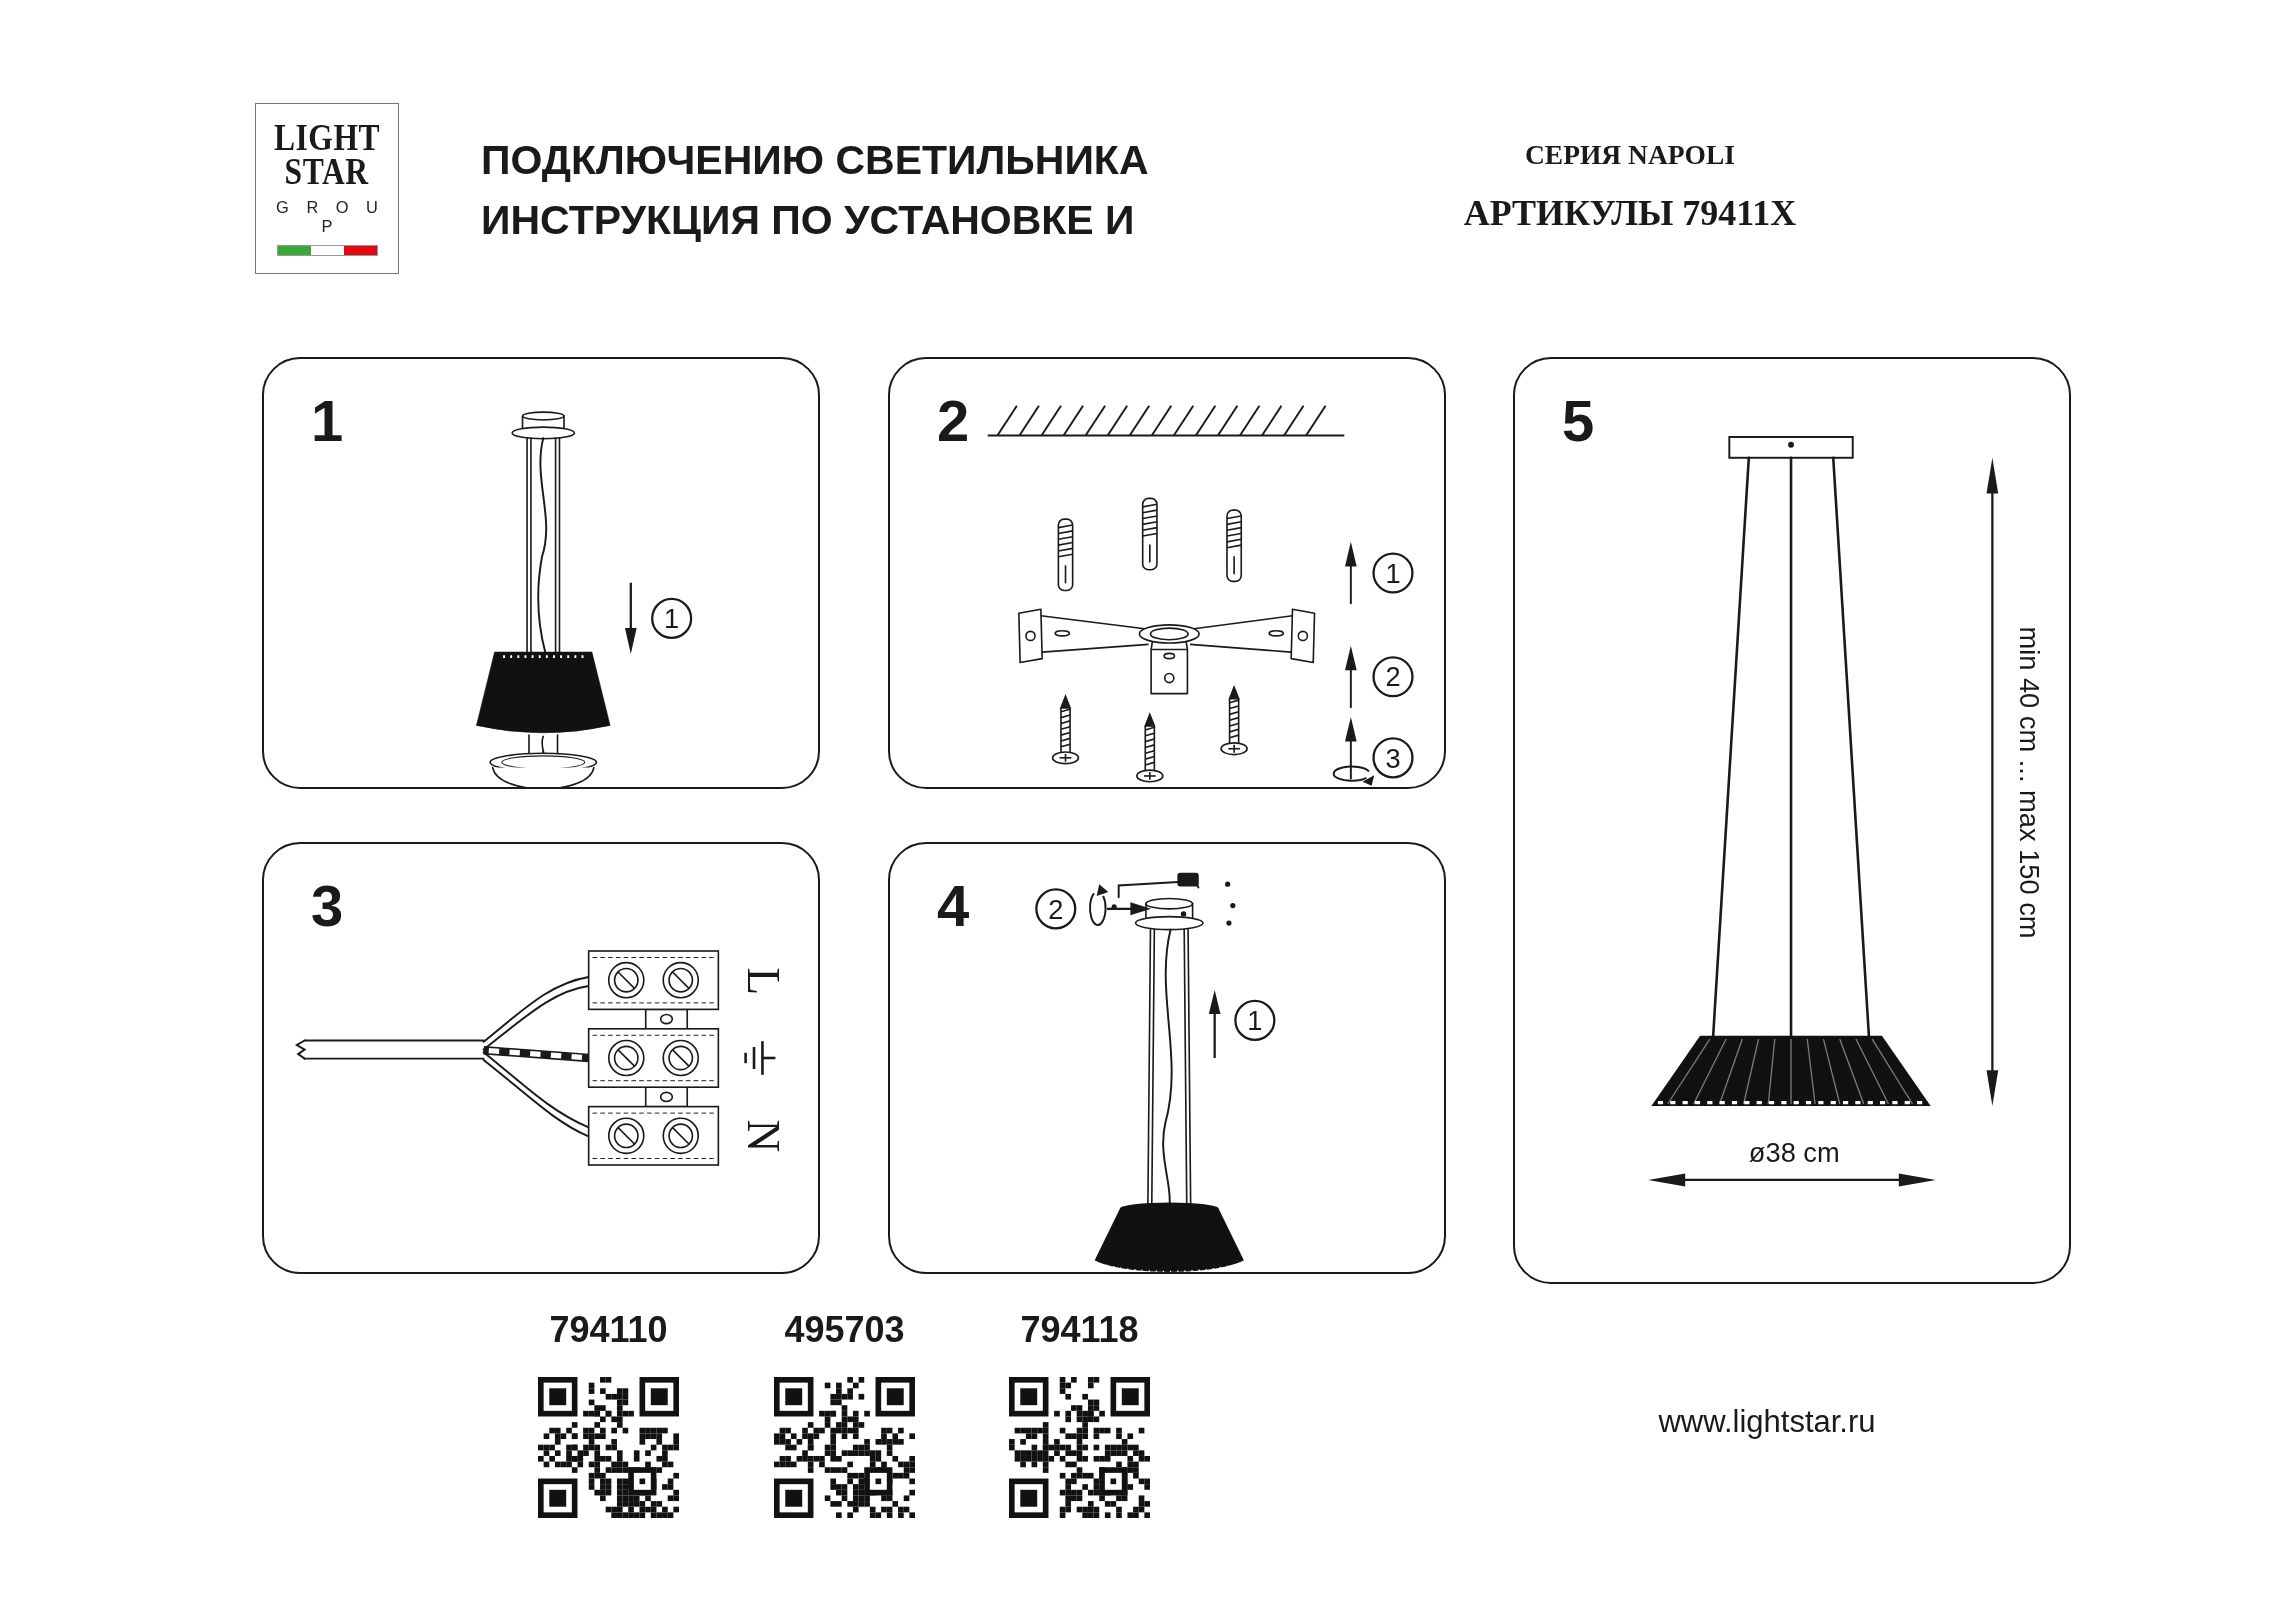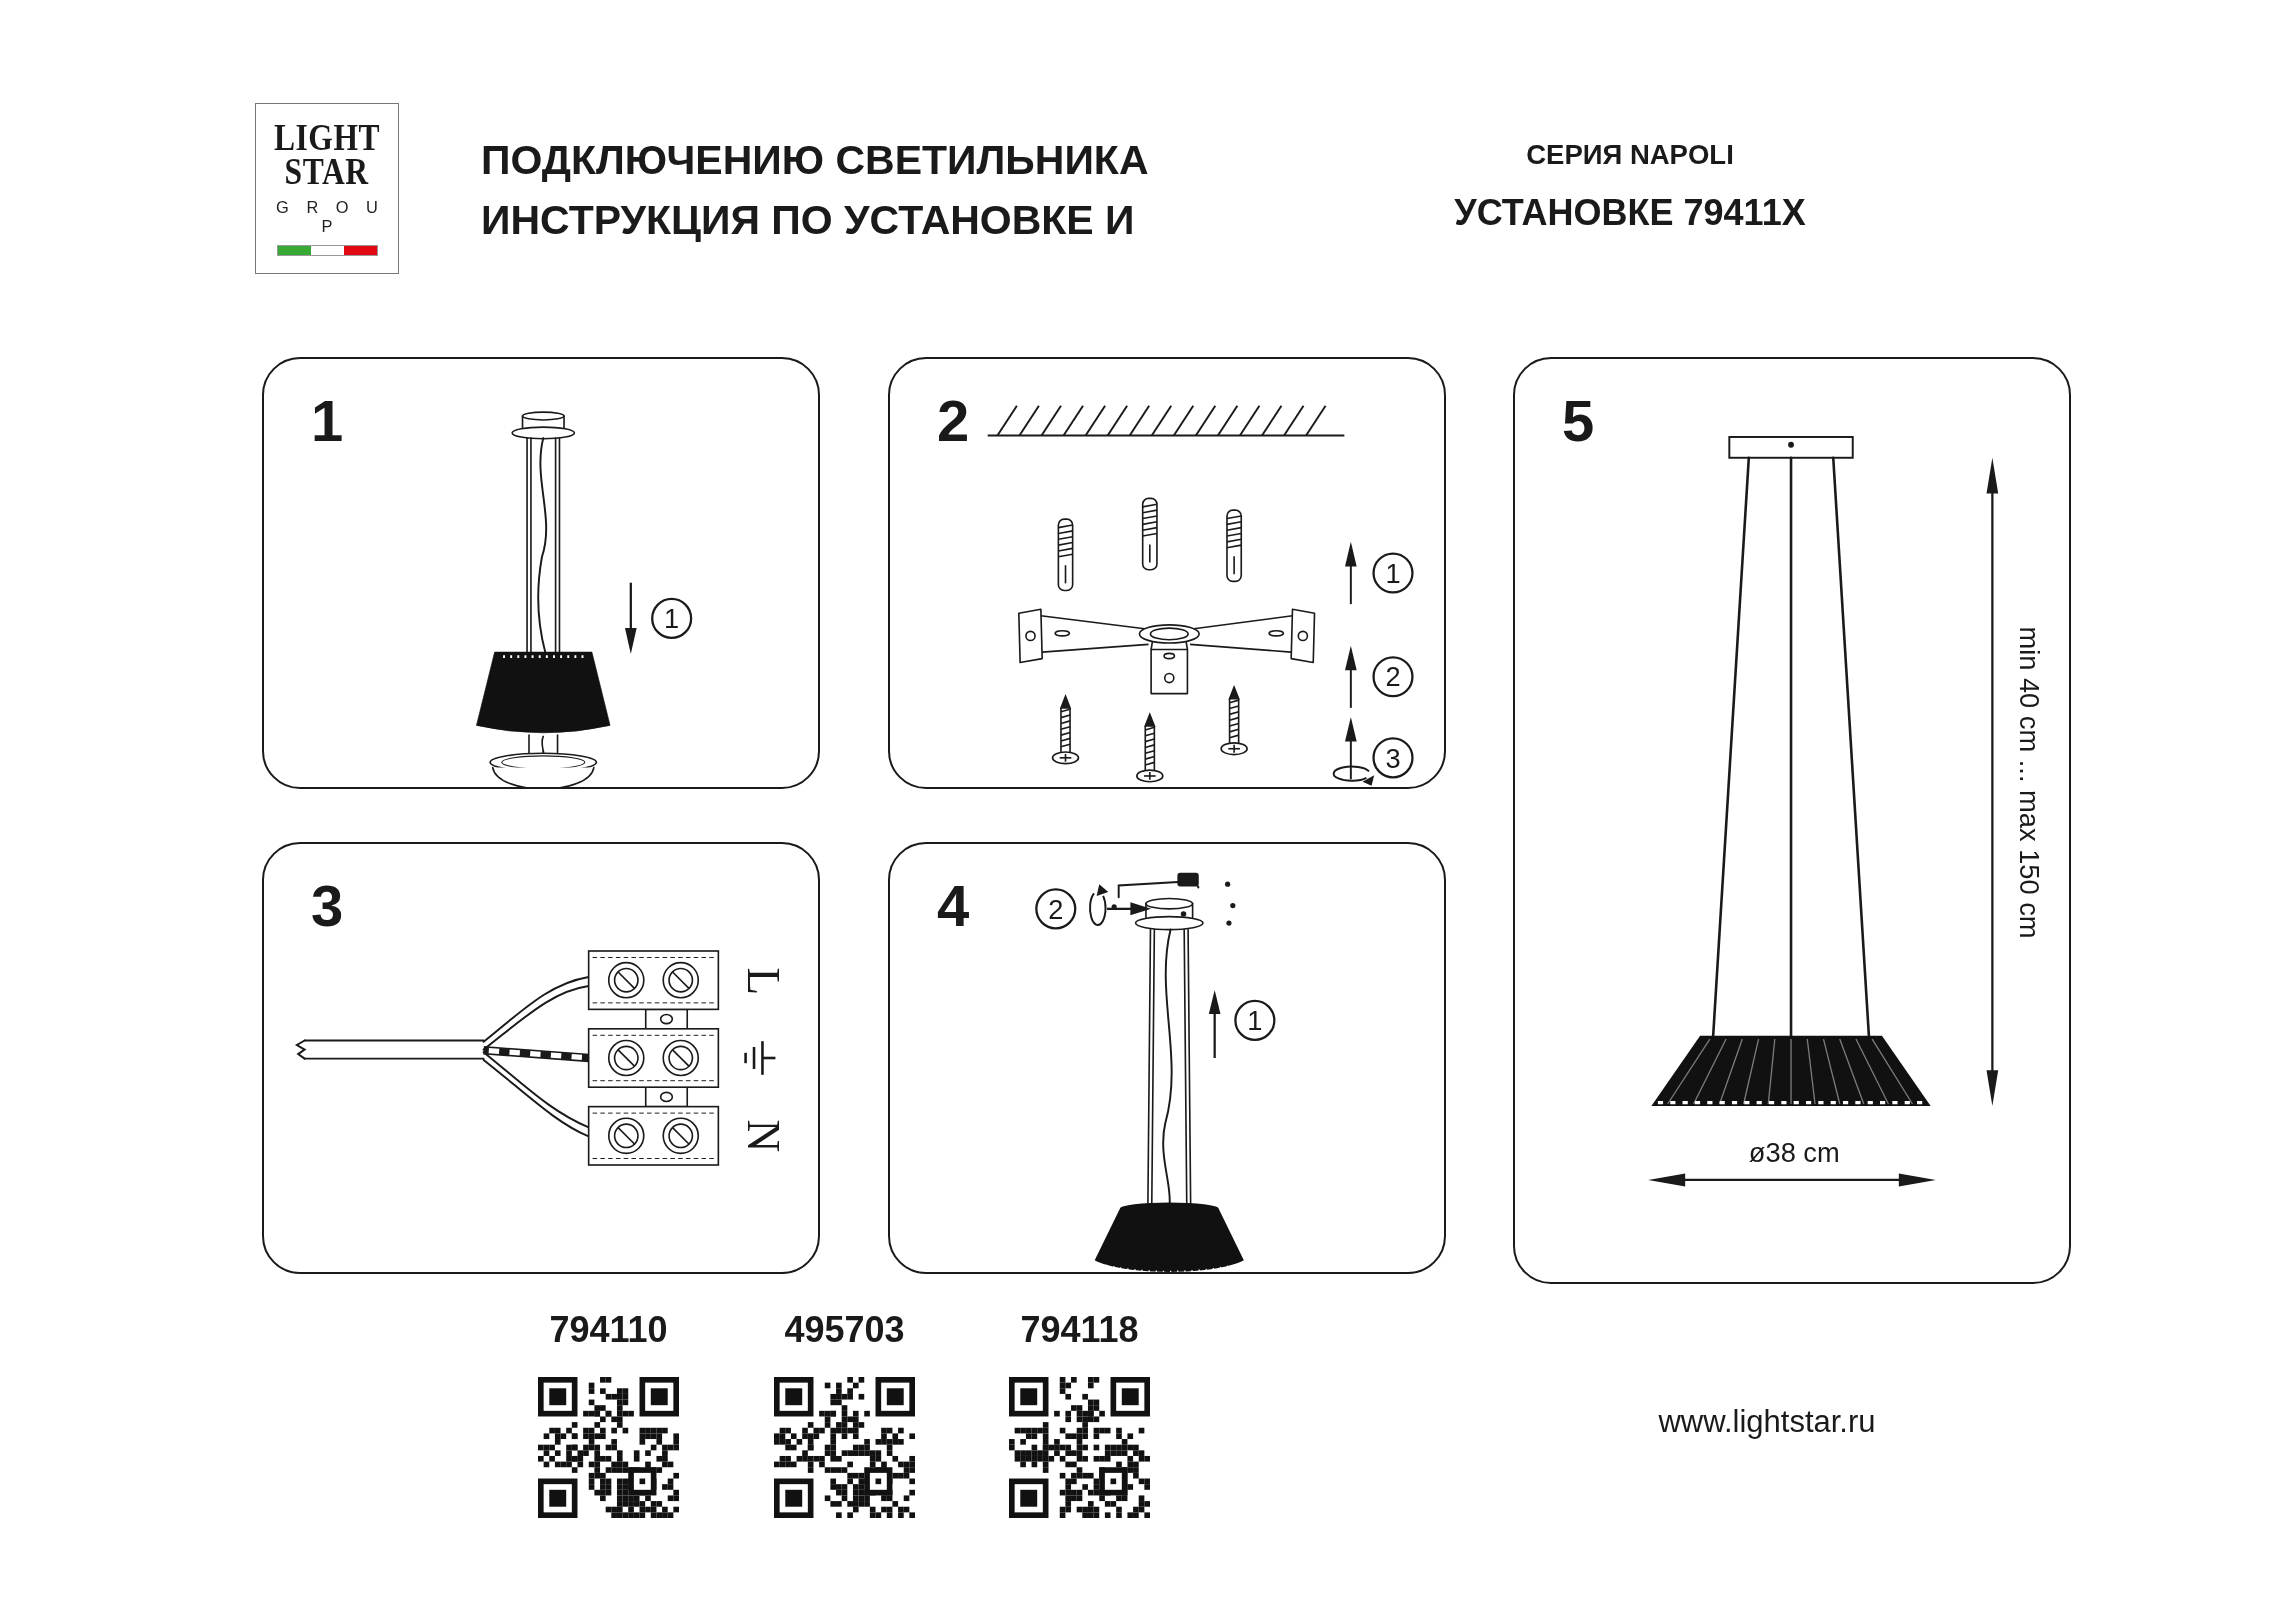--- a/index.html
+++ b/index.html
@@ -12,21 +12,21 @@
         display:flex;flex-direction:column;justify-content:center;align-items:center;}
   .logo-word{font-family:"Liberation Serif",serif;font-weight:bold;font-size:38px;
              line-height:0.88;transform:scaleX(0.83);letter-spacing:0.7px;}
   .logo-group{font-size:16.4px;font-weight:normal;letter-spacing:6.5px;margin-top:10px;
               margin-left:6.5px;color:#222;}
   .flag{margin-top:9.2px;display:flex;border:0.7px solid #999;height:8.5px;width:99px;}
   .flag-seg{flex:1 1 auto;height:100%;}
 
   .title{position:absolute;left:481px;top:130px;font-weight:bold;font-size:41px;
          line-height:1.47;letter-spacing:0px;}
-  .series-block{position:absolute;left:1440px;top:139px;width:380px;text-align:center;}
+  .series-block{position:absolute;left:1440px;top:139px;width:380px;text-align:center;font-family:Liberation Serif, serif;}
   .series{font-weight:bold;font-size:27.5px;}
   .articles-title{font-weight:bold;font-size:36px;margin-top:21px;}
 
   
   .panel{position:absolute;border:2px solid #1a1a1a;border-radius:38px;background:#fff;box-sizing:border-box;}
   .panel-num{position:absolute;left:47px;top:27.5px;font-size:58px;font-weight:bold;}
   .panel svg{position:absolute;left:0;top:0;width:100%;height:100%;}
   .co-txt{font-family:"Liberation Sans",sans-serif;font-size:42px;fill:#1a1a1a;}
   .dim-txt{font-family:"Liberation Sans",sans-serif;font-size:42px;fill:#1a1a1a;}
   .lbl-txt{font-family:"Liberation Serif",serif;font-size:70px;fill:#1a1a1a;}
@@ -54,21 +54,21 @@
     </div>
   </div>
 
   <div class="title">
     <div>ПОДКЛЮЧЕНИЮ СВЕТИЛЬНИКА</div>
     <div>ИНСТРУКЦИЯ ПО УСТАНОВКЕ И</div>
   </div>
 
   <div class="series-block">
     <div class="series">СЕРИЯ NAPOLI</div>
-    <div class="articles-title">УСТАНОВКЕ 79411X</div>
+    <div class="articles-title">АРТИКУЛЫ 79411X</div>
   </div>
 
   <div class="panel" style="left:262px;top:357px;width:558px;height:432px;">
     <div class="panel-num">1</div>
     <svg viewBox="0 0 853 660">
       <g stroke="#1a1a1a" stroke-width="2.5" fill="none" stroke-linecap="round">
 
         <ellipse cx="430" cy="88" rx="32" ry="6"></ellipse>
         <line x1="398" y1="88" x2="398" y2="112"></line>
         <line x1="462" y1="88" x2="462" y2="112"></line>

